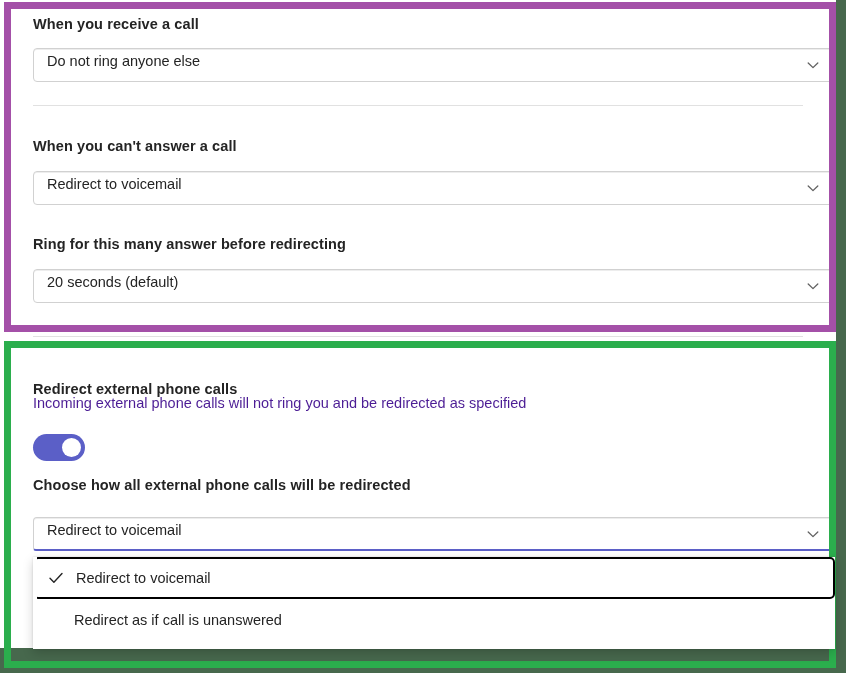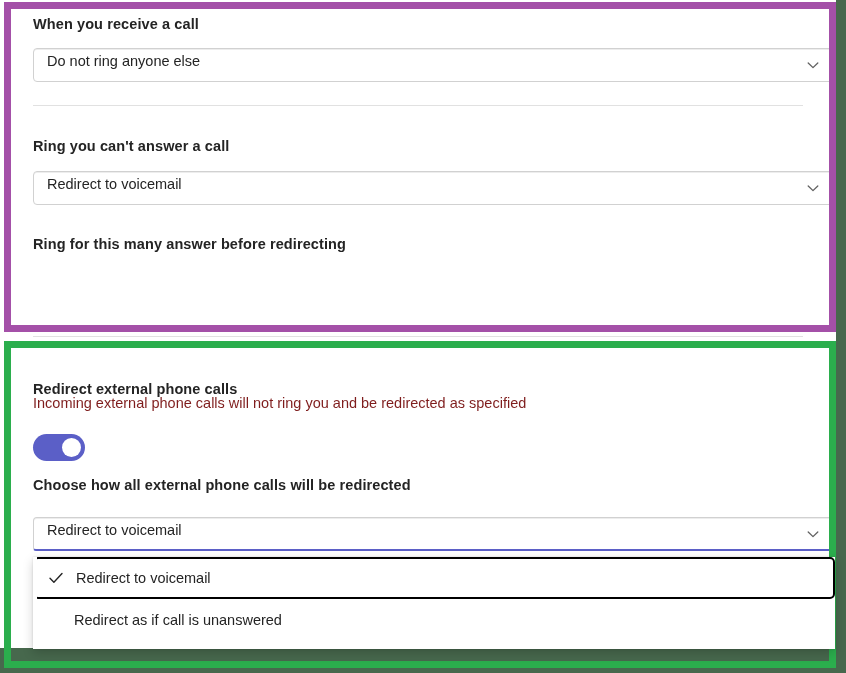--- a/index.html
+++ b/index.html
@@ -88,21 +88,21 @@
   .field-label {
     font-size: 14.5px;
     font-weight: 700;
     color: #242424;
     line-height: 20px;
     letter-spacing: 0.1px;
   }
   .field-desc {
     font-size: 14.5px;
     font-weight: 400;
-    color: #7f1d1d;
+    color: #4c1d95;
     line-height: 20px;
   }
 
   .select {
     position: relative;
     box-sizing: border-box;
     height: 34px;
     background: #ffffff;
     border: 1px solid #d1d1d1;
     border-radius: 4px;
@@ -218,36 +218,44 @@
       <span class="chev">
         <svg viewBox="0 0 16 16" width="16" height="16" fill="none" stroke="currentColor" stroke-width="1.3">
           <path d="M3.2 6 L8 10.6 L12.8 6" stroke-linecap="round" stroke-linejoin="round"></path>
         </svg>
       </span>
     </div>
 
     <div class="divider divider-mid"></div>
 
     <div style="position:absolute;left:33px;top:136px;">
-      <div class="field-label">Ring you can't answer a call</div>
+      <div class="field-label">When you can't answer a call</div>
     </div>
 
     <div class="select" style="position:absolute;left:33px;top:171px;width:800px;">
       <span>Redirect to voicemail</span>
       <span class="chev">
         <svg viewBox="0 0 16 16" width="16" height="16" fill="none" stroke="currentColor" stroke-width="1.3">
           <path d="M3.2 6 L8 10.6 L12.8 6" stroke-linecap="round" stroke-linejoin="round"></path>
         </svg>
       </span>
     </div>
 
     <div style="position:absolute;left:33px;top:234px;">
       <div class="field-label">Ring for this many answer before redirecting</div>
     </div>
 
+    <div class="select" style="position:absolute;left:33px;top:269px;width:800px;">
+      <span>20 seconds (default)</span>
+      <span class="chev">
+        <svg viewBox="0 0 16 16" width="16" height="16" fill="none" stroke="currentColor" stroke-width="1.3">
+          <path d="M3.2 6 L8 10.6 L12.8 6" stroke-linecap="round" stroke-linejoin="round"></path>
+        </svg>
+      </span>
+    </div>
 
     <div class="divider divider-bottom"></div>
   </div>
 
   <div class="panel panel-bottom">
 
     <div class="field-label" style="position:absolute;left:33px;top:19px;margin-top:20px;">Redirect external phone calls</div>
 
     <div class="field-desc" style="position:absolute;left:33px;top:53px;">Incoming external phone calls will not ring you and be redirected as specified</div>
 

